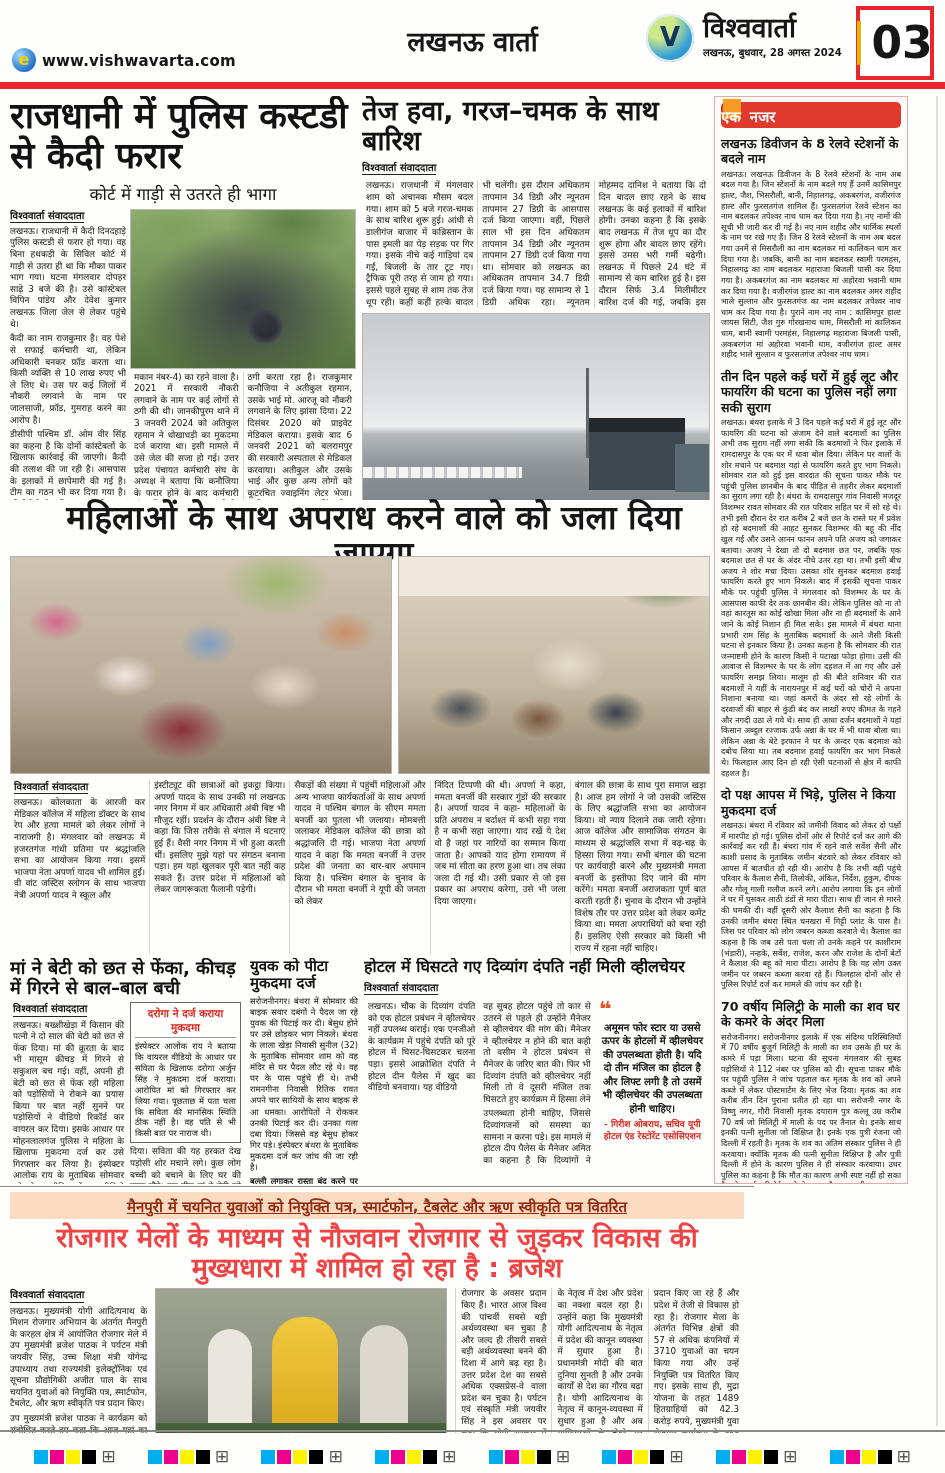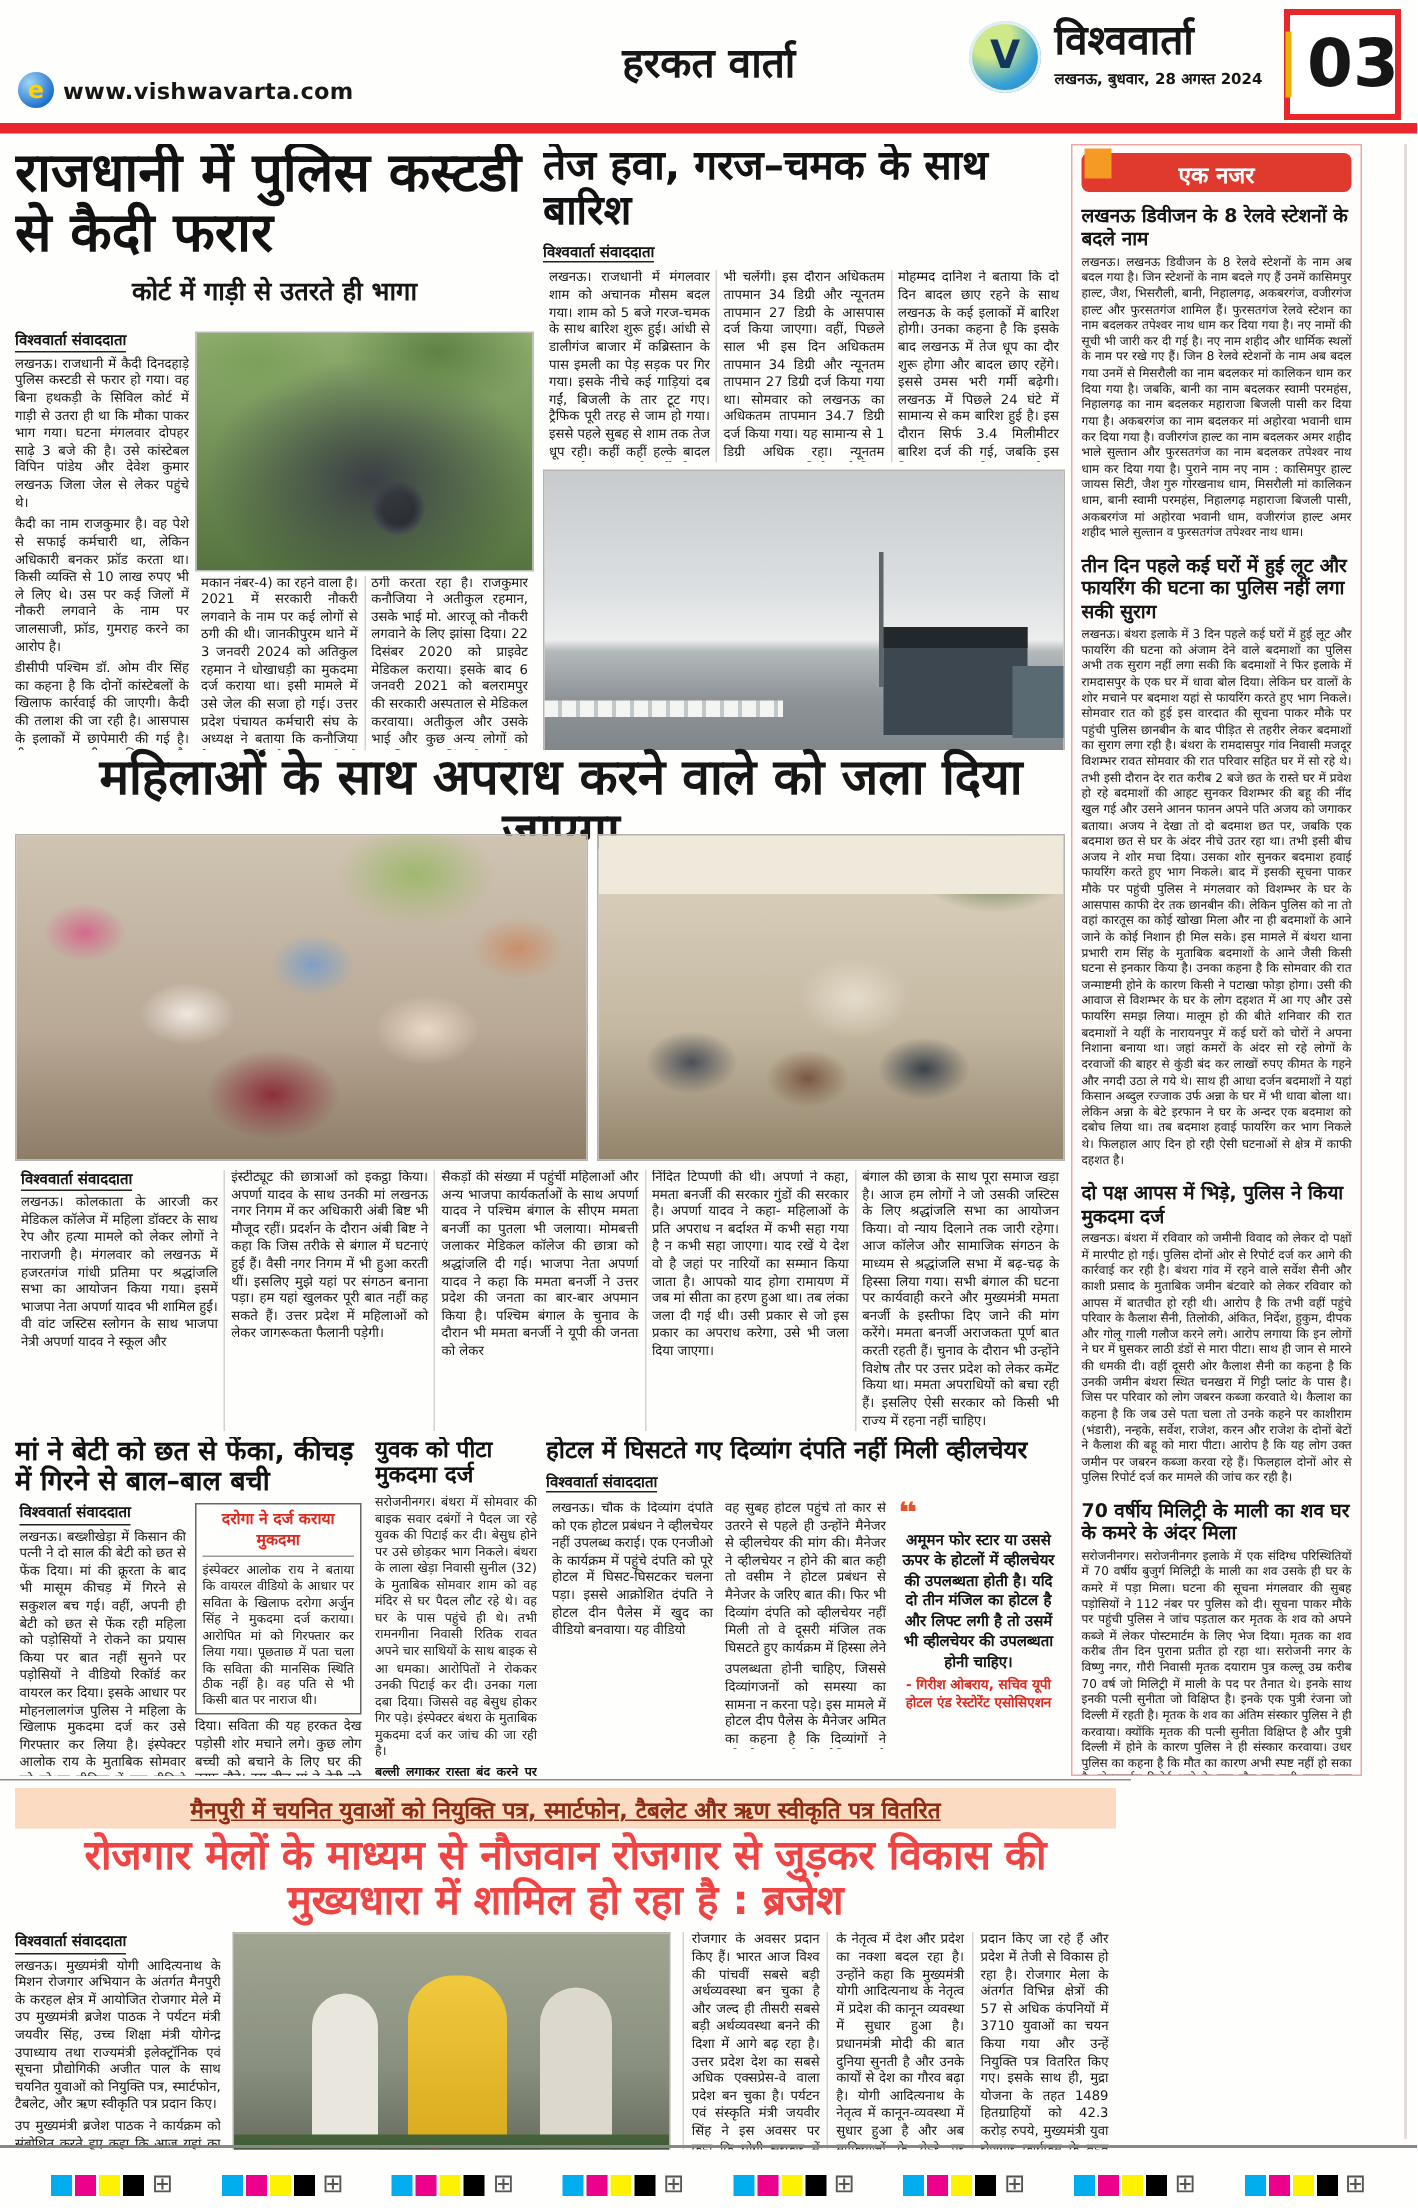--- a/index.html
+++ b/index.html
@@ -28,21 +28,21 @@
   .hl{font-weight:bold;color:#121212;line-height:1.12;}
   .byline{font-size:10px;font-weight:bold;border-bottom:1px solid #222;display:inline-block;margin-bottom:3px;}
   .bodytxt{font-size:8.8px;line-height:1.32;text-align:justify;}
   .bodytxt p{margin:0 0 3px 0;}
   .cols{display:flex;}
   .cols>div{flex:1;padding:0 4px;}
   .cols>div+div{border-left:1px solid #d7d2cd;}
   
   .custody{position:absolute;left:10px;top:96px;width:346px;height:404px;overflow:hidden;}
   .custody .hl{font-size:36px;}
-  .custody .sub{font-size:17px;font-weight:bold;text-align:center;margin:5px 0 16px;}
+  .custody .sub{font-size:17px;font-weight:normal;text-align:center;margin:5px 0 4px;}
   .custody-row{display:flex;}
   .custody-c1{width:120px;}
   .custody-right{width:226px;margin-left:4px;}
   .photo-police{width:226px;height:160px;border:1px solid #bbb;box-sizing:border-box;
     background:
       radial-gradient(70px 42px at 18% 12%,#7ca15b,transparent 70%),
       radial-gradient(90px 55px at 72% 8%,#5d8244,transparent 72%),
       radial-gradient(130px 95px at 52% 62%,#3a3f45,transparent 85%),
       radial-gradient(26px 26px at 60% 74%,#15171a 40%,#4d5358 60%,transparent 70%),
       linear-gradient(#8fae6f,#55743f);}
@@ -56,21 +56,21 @@
     background:repeating-linear-gradient(90deg,#f4f4f2 0 9px,#c2c8ca 9px 12px);}
   .photo-road .truck1{position:absolute;right:24px;bottom:18px;width:96px;height:58px;background:#3d474f;
     border-top:14px solid #23282d;}
   .photo-road .truck2{position:absolute;right:0;bottom:16px;width:34px;height:48px;background:#5a6a73;}
   .photo-road .pole{position:absolute;right:120px;bottom:50px;width:3px;height:90px;background:#5e6569;}
   
   .aside{position:absolute;left:714px;top:96px;width:194px;height:1088px;border:1px solid #eaa9a4;
     box-sizing:border-box;padding:5px 6px;overflow:hidden;background:#fffdfc;}
   .aside-head{position:relative;height:26px;background:#e0392e;border-radius:5px;margin:0 0 2px 0;}
   .aside-head .sq{position:absolute;left:2px;top:-3px;width:18px;height:20px;background:#f59a23;}
-  .aside-head .t{position:absolute;left:0;right:0;top:4px;text-align:center;color:#fff;font-size:15px;font-weight:bold;}
+  .aside-head .t{position:absolute;left:0;right:0;top:4px;text-align:left;color:#fff;font-size:15px;font-weight:bold;font-family:Liberation Mono, monospace;}
   .aside h3{font-size:12.6px;line-height:1.22;margin:8px 0 3px;}
   .aside .bodytxt{font-size:8px;line-height:1.33;}
   
   .banner{position:absolute;left:24px;top:500px;width:700px;text-align:center;font-size:33px;font-weight:bold;line-height:1.1;}
   .photos{position:absolute;left:10px;top:556px;width:700px;height:218px;display:flex;}
   .photo-protest1{width:382px;height:218px;border:1px solid #b7b2ab;box-sizing:border-box;margin-right:6px;
     background:
       radial-gradient(40px 28px at 12% 30%,#d36a8e,transparent 70%),
       radial-gradient(46px 30px at 30% 55%,#f0e8e0,transparent 70%),
       radial-gradient(40px 30px at 52% 40%,#7f9fc4,transparent 70%),
@@ -143,21 +143,21 @@
   .cross{font-size:17px;color:#555;margin-left:3px;line-height:1;}
 </style>
 </head>
 <body>
 
 <div class="page">
 
   <div>
     <div class="globe">e</div>
     <div class="url">www.vishwavarta.com</div>
-    <div class="section-title">हरकत वार्ता</div>
+    <div class="section-title">लखनऊ वार्ता</div>
     <div class="brand">
       <div class="logo">
           <span>V</span>
         </div>
       <div class="brand-txt">
         <div class="brand-name">विश्ववार्ता</div>
         <div class="brand-date">लखनऊ,  बुधवार, 28 अगस्त 2024</div>
       </div>
     </div>
     <div class="pagebox">

